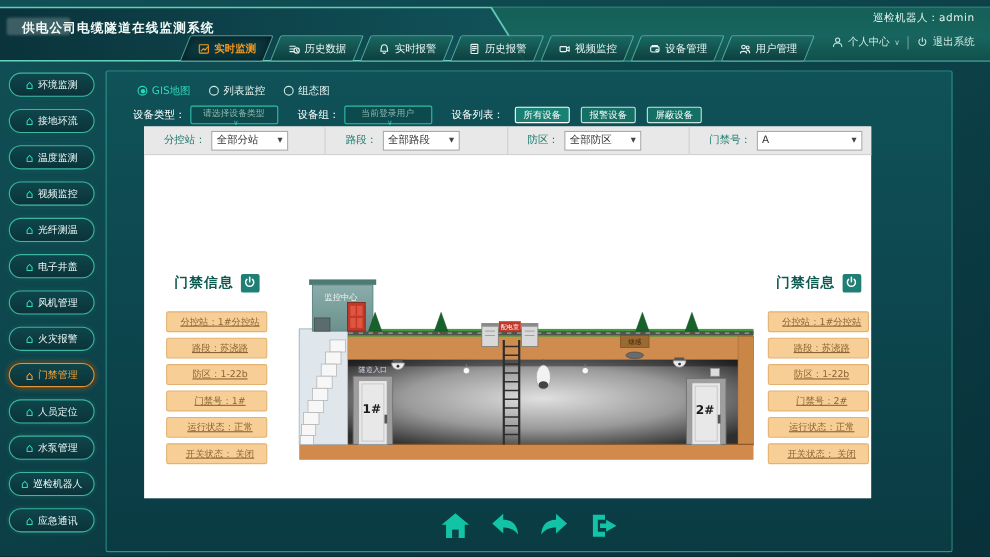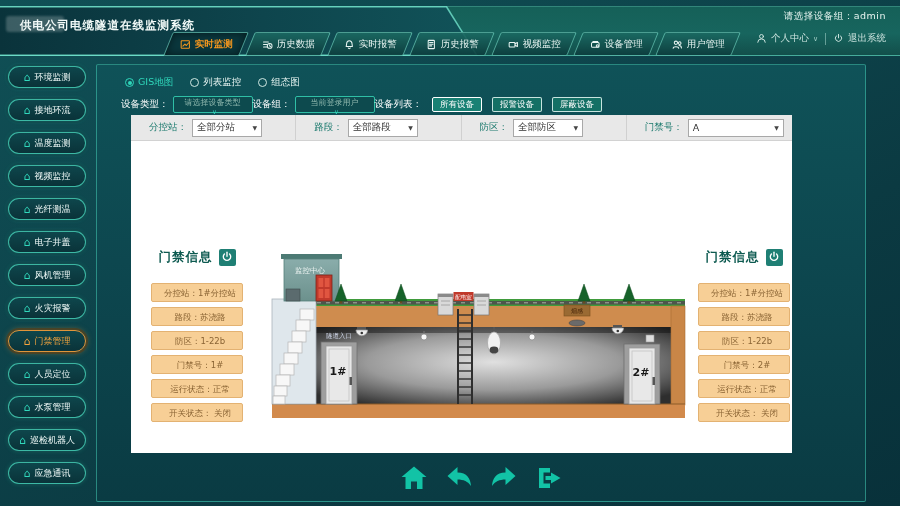--- a/index.html
+++ b/index.html
@@ -58,21 +58,21 @@
     background:linear-gradient(180deg,#0f5258 0%,#0d474f 45%,#0a3b43 100%);text-align:center; }
   .radio-row { position:absolute; left:28px; top:11px; display:flex; gap:17px; align-items:center; }
   .radio-opt { display:flex; align-items:center; gap:4px; font-size:9.5px; color:#e9f6f3; cursor:pointer; }
   .radio-opt.sel { color:#2fd6ba; }
   .radio-dot { width:9px; height:9px; border-radius:50%; border:1px solid #cfe8e2; position:relative; }
   .radio-opt.sel .radio-dot { border-color:#2fd6ba; }
   .radio-opt.sel .radio-dot::after { content:''; position:absolute; inset:1.5px; border-radius:50%; background:#2fd6ba; }
   .device-row { position:absolute; left:0; top:31px; width:100%; padding-left:24px;
     display:flex; align-items:center; font-size:9.5px; color:#fff; }
   .dr-label { white-space:nowrap; }
-  .dr-label.gap { }
+  .dr-label.gap { margin-left:18px; }
   .dd { margin-left:4px; display:flex; align-items:center; justify-content:space-between;
     width:80px; height:17px; padding:0 6px; background:#0d4a4e; border:1px solid #2fbfa6;
     border-radius:2px; font-size:8px; color:#8fb8ae; cursor:pointer; white-space:nowrap;flex-direction:column; }
   .dd .arr { color:#2fd6ba; font-size:6.5px; margin-left:4px; }
   .devbtn { margin-left:10px; height:15px; padding:0 7px; font-size:8.5px; color:#fff;
     background:#147065; border:1px solid rgba(232,248,245,.85); border-radius:2px;
     display:flex; align-items:center; cursor:pointer; white-space:nowrap; }
   .devbtn.primary { border-color:#ffffff; background:#198174; }
   
   .workarea { position:absolute; left:34px; top:50px; width:661px; height:338px; background:#ffffff; }
@@ -89,21 +89,21 @@
   .access-panel { position:absolute; top:132px; width:92px; }
   .access-panel.left { left:20px; }
   .access-panel.right { left:567px; }
   .access-header { display:flex; align-items:center; justify-content:center; gap:6px; height:20px; }
   .access-title { font-size:12.5px; font-weight:bold; color:#0d5a50; letter-spacing:1px; white-space:nowrap; }
   .access-power-btn { width:17px; height:17px; background:#1f7f74; border-radius:2px;
     display:flex; align-items:center; justify-content:center; cursor:pointer; }
   .access-power-btn svg { width:12px; height:12px; }
   .access-rows { margin-top:16px; display:flex; flex-direction:column; gap:5px; }
   .access-row { height:19px; line-height:18px; background:#f7cf96; border:1px solid #e3b272;
-    border-radius:2px; font-size:8.5px; color:#8a6434; padding-left:6px; white-space:nowrap; overflow:hidden; }
+    border-radius:2px; font-size:8.5px; color:#8a6434; padding-left:6px; white-space:nowrap; overflow:hidden;text-decoration:underline; }
   
   .tunnel-wrap { position:absolute; left:135px; top:134px; width:425px; height:175px; }
   
   .footer-nav { position:absolute; left:0; right:0; bottom:8px; display:flex;
     justify-content:center; align-items:center; gap:15px; }
   .fbtn { width:30px; height:30px; cursor:pointer; }
   .fbtn svg { width:30px; height:30px; fill:#12c3a6; }
 </style>
 </head>
 <body>
@@ -182,21 +182,21 @@
             <path d="M2 13.5 c0 -3 8 -3 8 0"></path>
             <circle cx="11.5" cy="6" r="1.9"></circle>
             <path d="M10.5 9.5 c2.5 0 3.5 1.5 3.5 3.5"></path>
           </svg>
         <span>用户管理</span>
       </span>
     </div>
   </div>
 
   <div class="user-area">
-    <div class="user-line1">请选择设备组：admin</div>
+    <div class="user-line1">巡检机器人：admin</div>
     <div class="user-line2">
       <span class="menu-link">
         <svg viewBox="0 0 16 16">
             <circle cx="8" cy="5" r="2.8"></circle>
             <path d="M2.5 13.5 a5.5 4.8 0 0 1 11 0"></path>
           </svg>
         <span>个人中心</span>
         <span class="chev">∨</span>
       </span>
       <span class="v-divider"></span>

